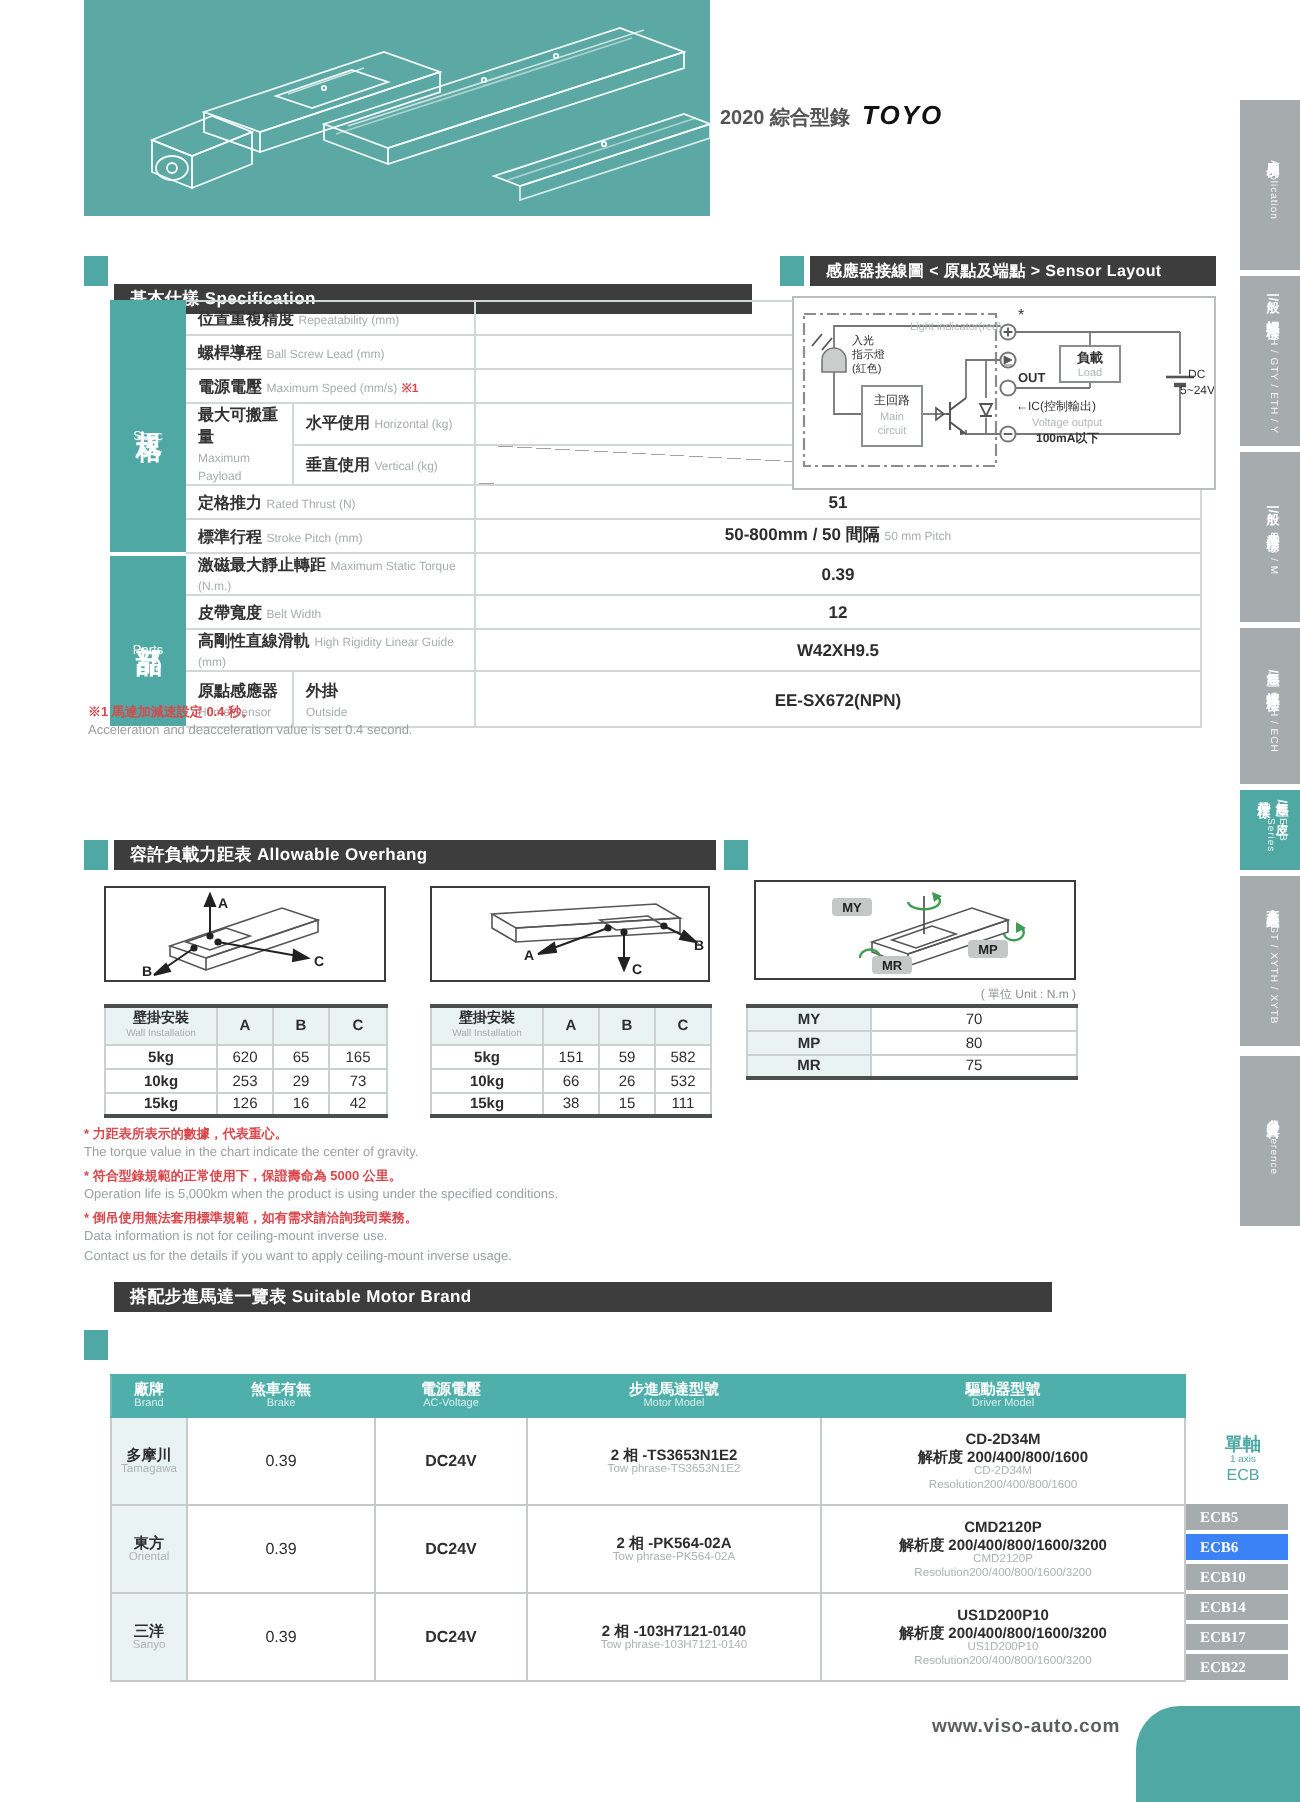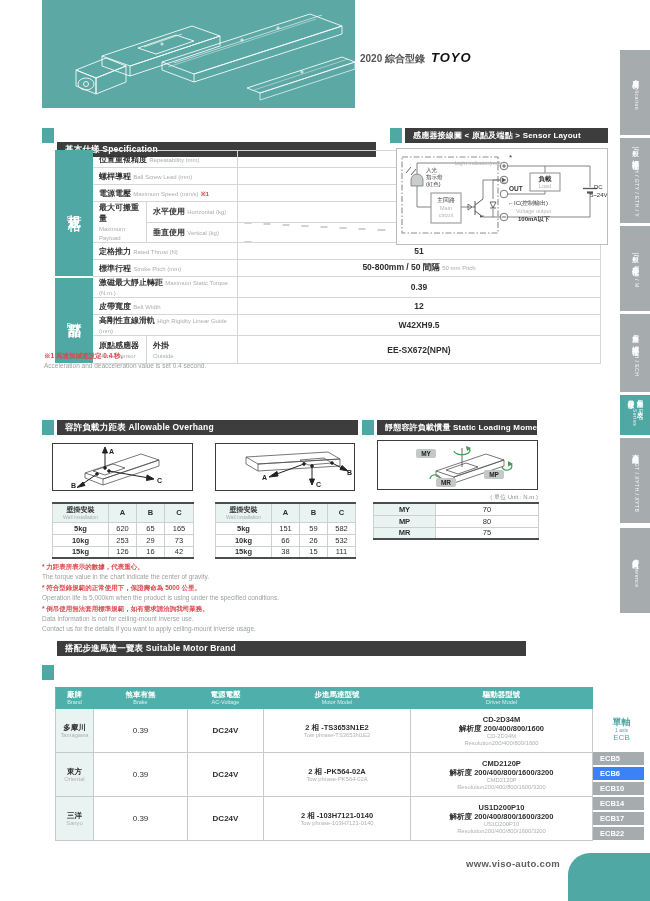--- a/index.html
+++ b/index.html
@@ -60,21 +60,21 @@
   .motor-tbl tr.data{height:44px;}
   td.brand{background:#e9f4f2;}
   .m-main{display:block;font-size:7.5px;font-weight:bold;color:#2e2e2e;line-height:9px;}
   .m-sub{display:block;font-size:5.8px;color:#aeb2b1;line-height:7px;}
 
   
   .ecb-head{position:absolute;left:593px;width:57px;text-align:center;color:#4fa8a3;}
   .ecb-zh{font-size:9px;font-weight:bold;display:block;line-height:9px;}
   .ecb-ax{font-size:5px;display:block;line-height:6px;}
   .ecb-se{font-size:8px;font-weight:normal;display:block;line-height:9px;}
-  .ecb-item{position:absolute;left:593px;width:51px;height:13px;background:#a6abad;color:#fff;font-size:7.5px;font-weight:bold;line-height:13px;padding-left:7px;box-sizing:border-box;}
+  .ecb-item{position:absolute;left:593px;width:51px;height:13px;background:#a6abad;color:#fff;font-size:7.5px;font-weight:bold;line-height:13px;padding-left:7px;box-sizing:border-box;font-family:Liberation Serif, serif;}
   .ecb-item.active{background:#3b82f6;}
 
   .corner{position:absolute;left:568px;top:853px;width:82px;height:48px;background:#4fa8a3;border-top-left-radius:22px;}
   .website{position:absolute;left:400px;top:858px;width:160px;text-align:right;font-size:9.5px;font-weight:bold;color:#5b5f5e;letter-spacing:.3px;}
 
   .hdr-cat{position:absolute;left:360px;top:28px;width:238px;font-size:10px;font-weight:bold;color:#555;margin-top:22px;}
   .logo{font-size:13px;font-weight:bold;font-style:italic;color:#111;letter-spacing:1px;margin-left:6px;}
   .hdr-phone{position:absolute;left:300px;top:68px;width:290px;text-align:right;font-size:13.5px;color:#8b8b8b;}
 
   svg text{font-family:"Liberation Sans",sans-serif;}
@@ -439,21 +439,20 @@
     <tr style="height:12px;">
           <td class="rl">15kg</td>
           <td>38</td>
           <td>15</td>
           <td>111</td>
         </tr>
   </tbody>
     </table>
 
   <div class="sec-sq" style="left:362px;top:420px;"></div>
-  <div class="sec-bar" style="left:377px;top:420px;width:160px;font-size:8px;">靜態容許負載慣量 Static Loading Moment</div>
 
   <div class="diag" style="left:377px;top:440px;width:161px;height:50px;">
     <svg width="158" height="47" viewBox="0 0 158 47">
       <g fill="none" stroke="#555" stroke-width="0.8">
         <path d="M58,30 L108,13 L126,19 L76,36 Z"></path>
         <path d="M76,36 L126,19 L126,25 L76,42 Z"></path>
         <path d="M58,30 V35 L76,42"></path>
         <path d="M68,29 L88,22 L100,26 L80,33 Z"></path>
         <path d="M84,7 V26" stroke="#444"></path>
       </g>

